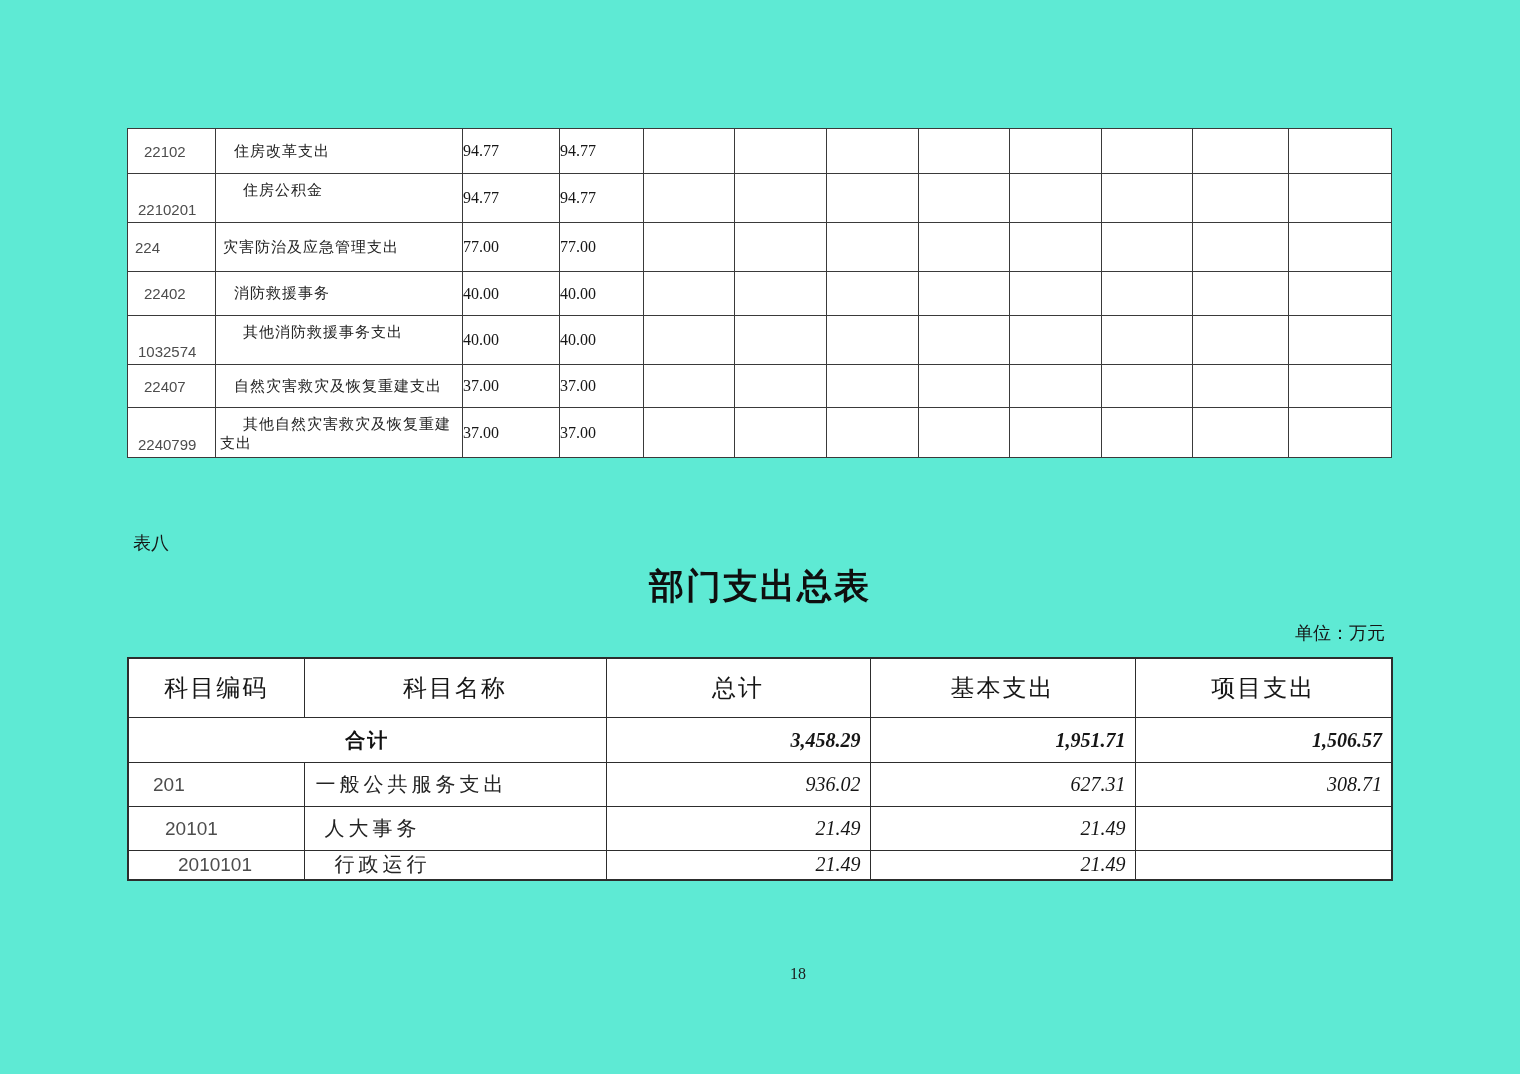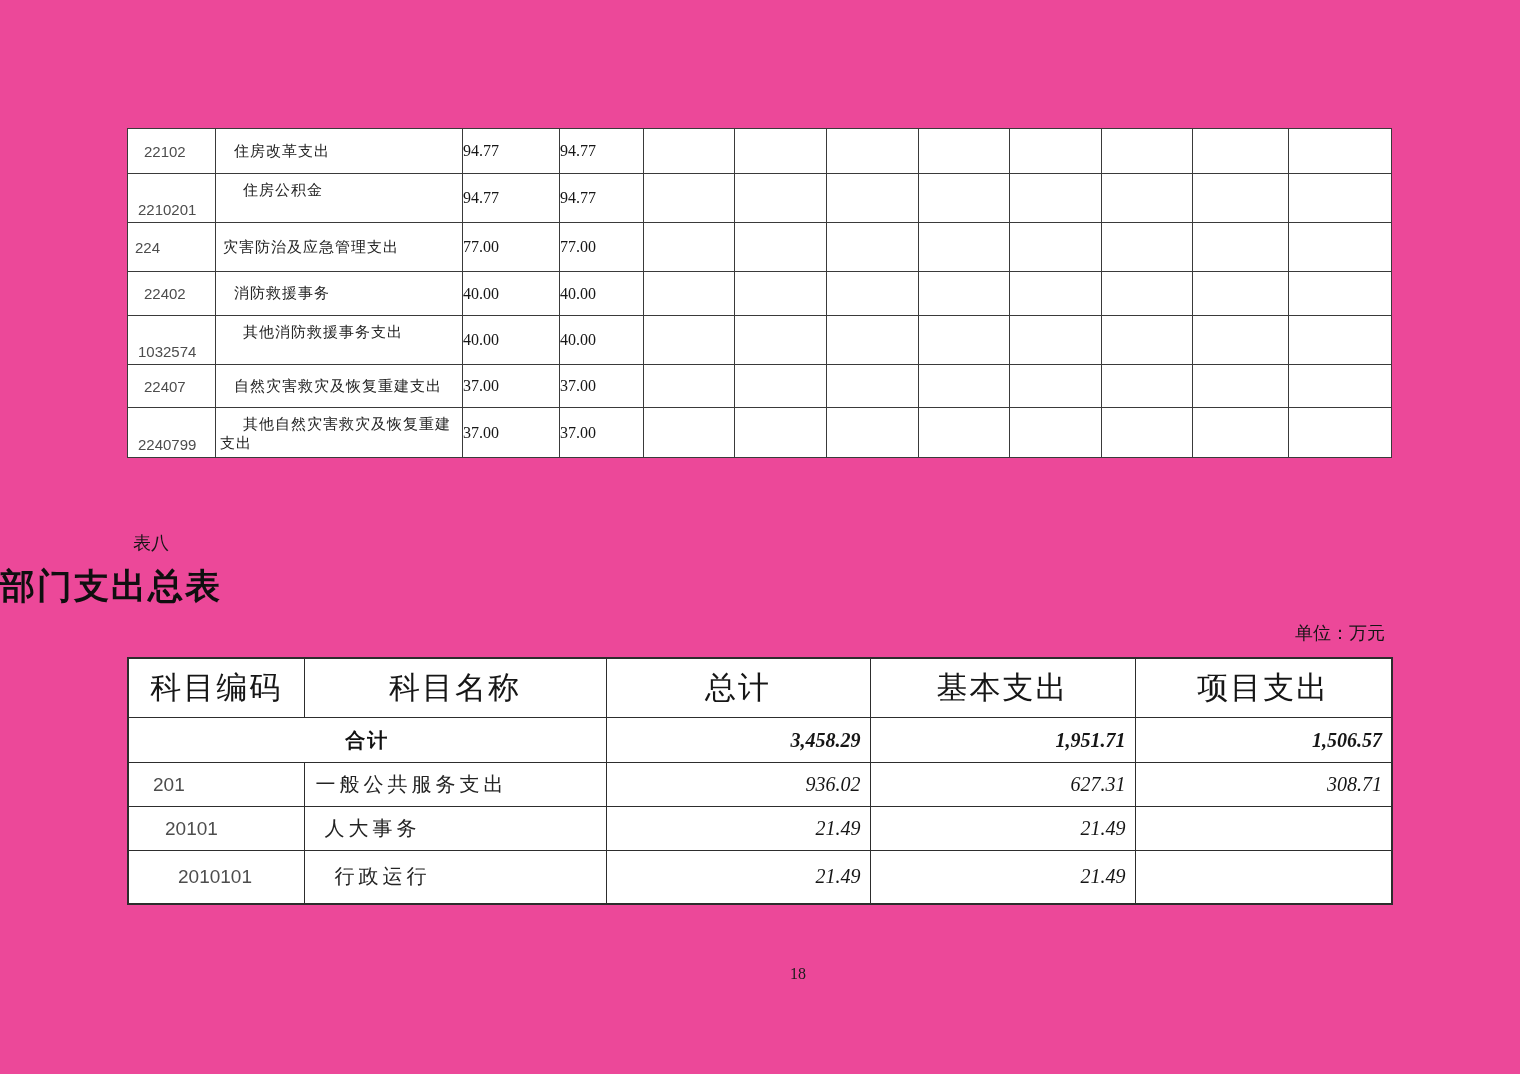--- a/index.html
+++ b/index.html
@@ -1,17 +1,17 @@
 <!DOCTYPE html>
 <html><head>
 <meta charset="utf-8">
 <style>
   html,body{margin:0;padding:0;background:#ffffff;}
   .page{
-    position:relative;width:1520px;height:1074px;background:#ec4899;
+    position:relative;width:1520px;height:1074px;background:#5eead4;
     font-family:"Liberation Serif",serif;color:#1c1c1c;overflow:hidden;
   }
 
   
   .t1{position:absolute;left:127px;top:128px;border-collapse:collapse;table-layout:fixed;}
   .t1 td{border:1px solid #3a3a3a;padding:0;overflow:hidden;background:#ffffff;}
   .t1 td.code{
     font-family:"Liberation Sans",sans-serif;font-size:15px;color:#4d4d4d;
     padding-left:7px;vertical-align:middle;white-space:nowrap;
   }
@@ -27,37 +27,37 @@
   .t1 .ni0{text-indent:3px;}       
   .t1 .ni1{text-indent:14px;}      
   .t1 .ni2{text-indent:23px;margin-left:9px;}      
 
   
   .table-label{
     position:absolute;left:133px;top:531px;
     font-family:"Liberation Sans",sans-serif;font-size:18px;color:#151515;
   }
   .doc-title{
-    position:absolute;left:0;top:563px;width:100%;text-align:left;
+    position:absolute;left:0;top:563px;width:100%;text-align:center;
     font-family:"Liberation Sans",sans-serif;font-size:35px;font-weight:bold;
     letter-spacing:2px;color:#0f0f0f;
   }
   .unit{
     position:absolute;left:127px;top:621px;width:1258px;text-align:right;
     font-family:"Liberation Sans",sans-serif;font-size:18px;color:#151515;
   }
 
   
   .t2{
     position:absolute;left:127px;top:657px;border-collapse:collapse;table-layout:fixed;
     border:2px solid #2d2d2d;
   }
   .t2 th,.t2 td{border:1px solid #2d2d2d;padding:0;overflow:hidden;background:#ffffff;}
   .t2 th{
-    font-family:Liberation Sans, sans-serif;font-size:31px;font-weight:normal;
+    font-family:Liberation Sans, sans-serif;font-size:24px;font-weight:normal;
     letter-spacing:2px;color:#161616;height:58px;vertical-align:middle;
   }
   .t2 td{font-size:20px;vertical-align:middle;color:#161616;}
   .t2 td.code{
     font-family:"Liberation Sans",sans-serif;font-size:19px;color:#4d4d4d;
     padding-left:24px;white-space:nowrap;
   }
   .t2 td.name{letter-spacing:4px;padding-left:9px;color:#242424;}
   .t2 td.num{text-align:right;padding-right:9px;font-style:italic;}
   .t2 td.total-label{text-align:center;font-weight:bold;letter-spacing:2px;color:#111111;}
@@ -230,21 +230,21 @@
         <td class="num">627.31</td>
         <td class="num">308.71</td>
       </tr>
       <tr style="height:44px">
         <td class="code ci1">20101</td>
         <td class="name ni1">人大事务</td>
         <td class="num">21.49</td>
         <td class="num">21.49</td>
         <td class="num"></td>
       </tr>
-      <tr style="height:53px">
+      <tr style="height:29px">
         <td class="code ci2">2010101</td>
         <td class="name ni2">行政运行</td>
         <td class="num">21.49</td>
         <td class="num">21.49</td>
         <td class="num"></td>
       </tr>
     </tbody>
   </table>
 
   <div class="pageno">18</div>

